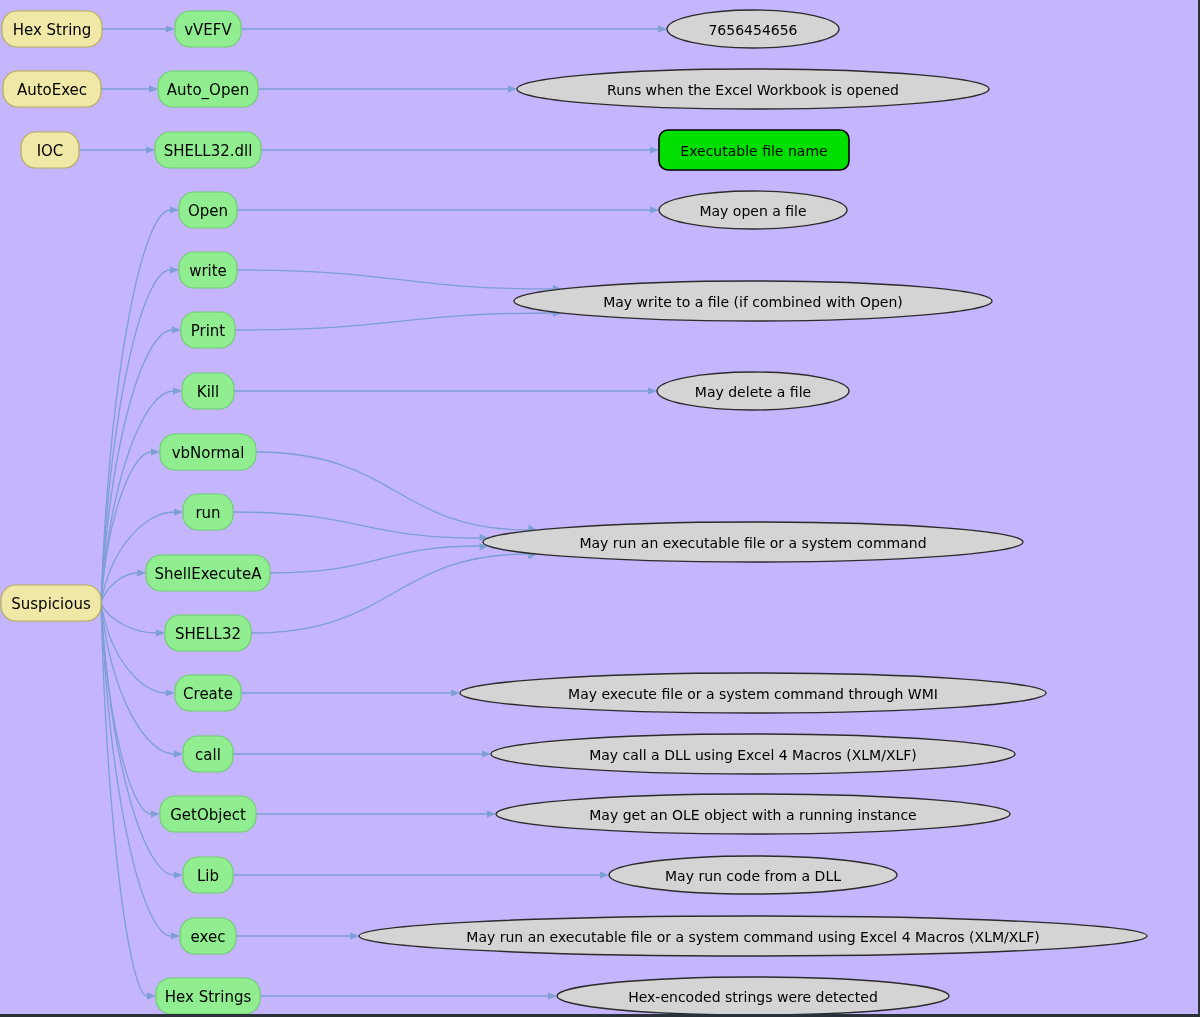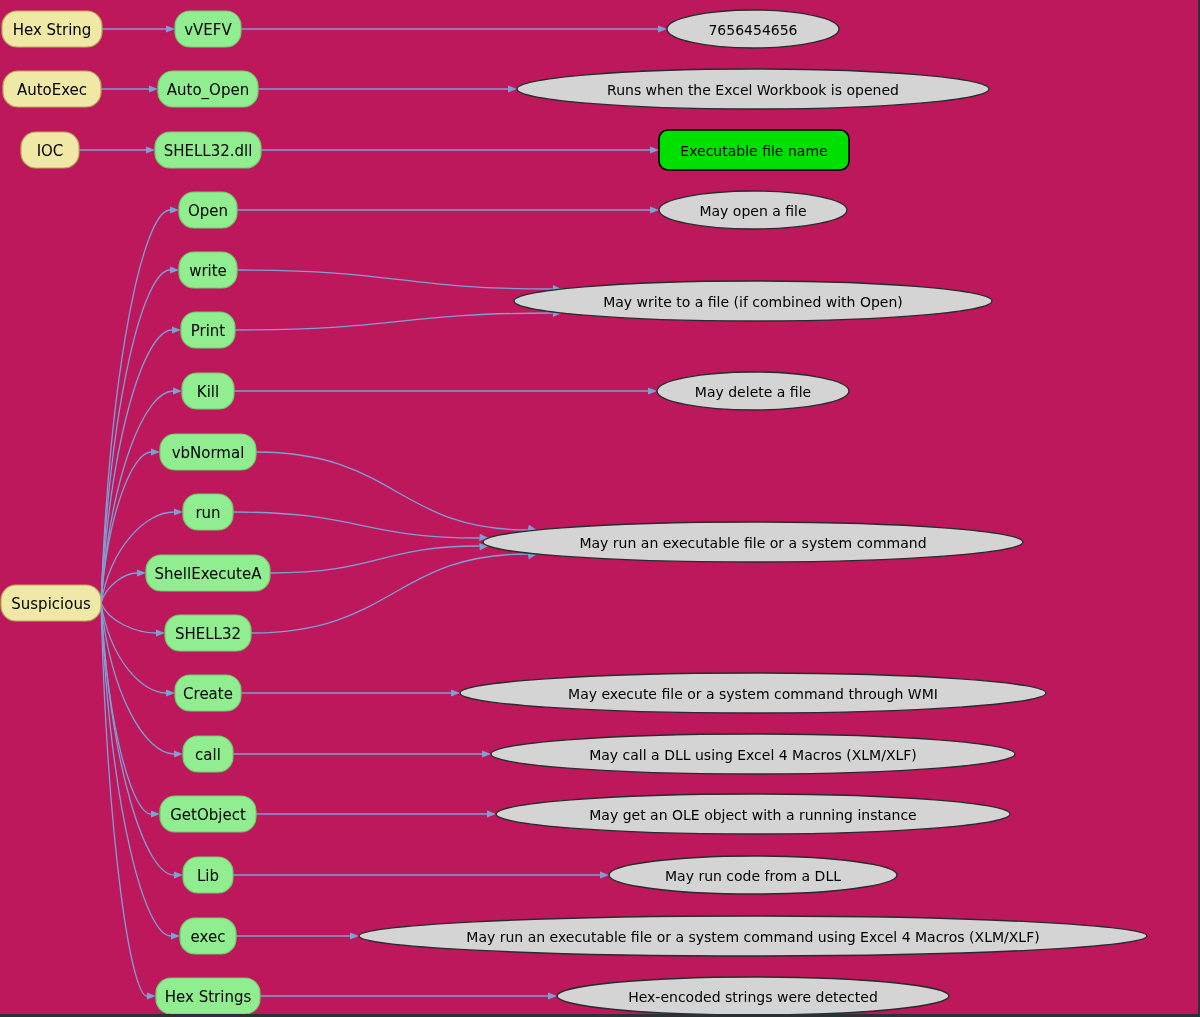--- a/index.html
+++ b/index.html
@@ -7,21 +7,21 @@
     padding: 0;
     background: #ffffff;
   }
   body {
     font-family: "DejaVu Sans", sans-serif;
   }
   #canvas {
     position: relative;
     width: 1200px;
     height: 1017px;
-    background: #be185d;
+    background: #c4b5fd;
     border-right: 2px solid #2a3138;
     border-bottom: 3px solid #2a3138;
     box-sizing: border-box;
     overflow: hidden;
   }
   #graph {
     position: absolute;
     left: 0;
     top: 0;
     width: 1200px;

